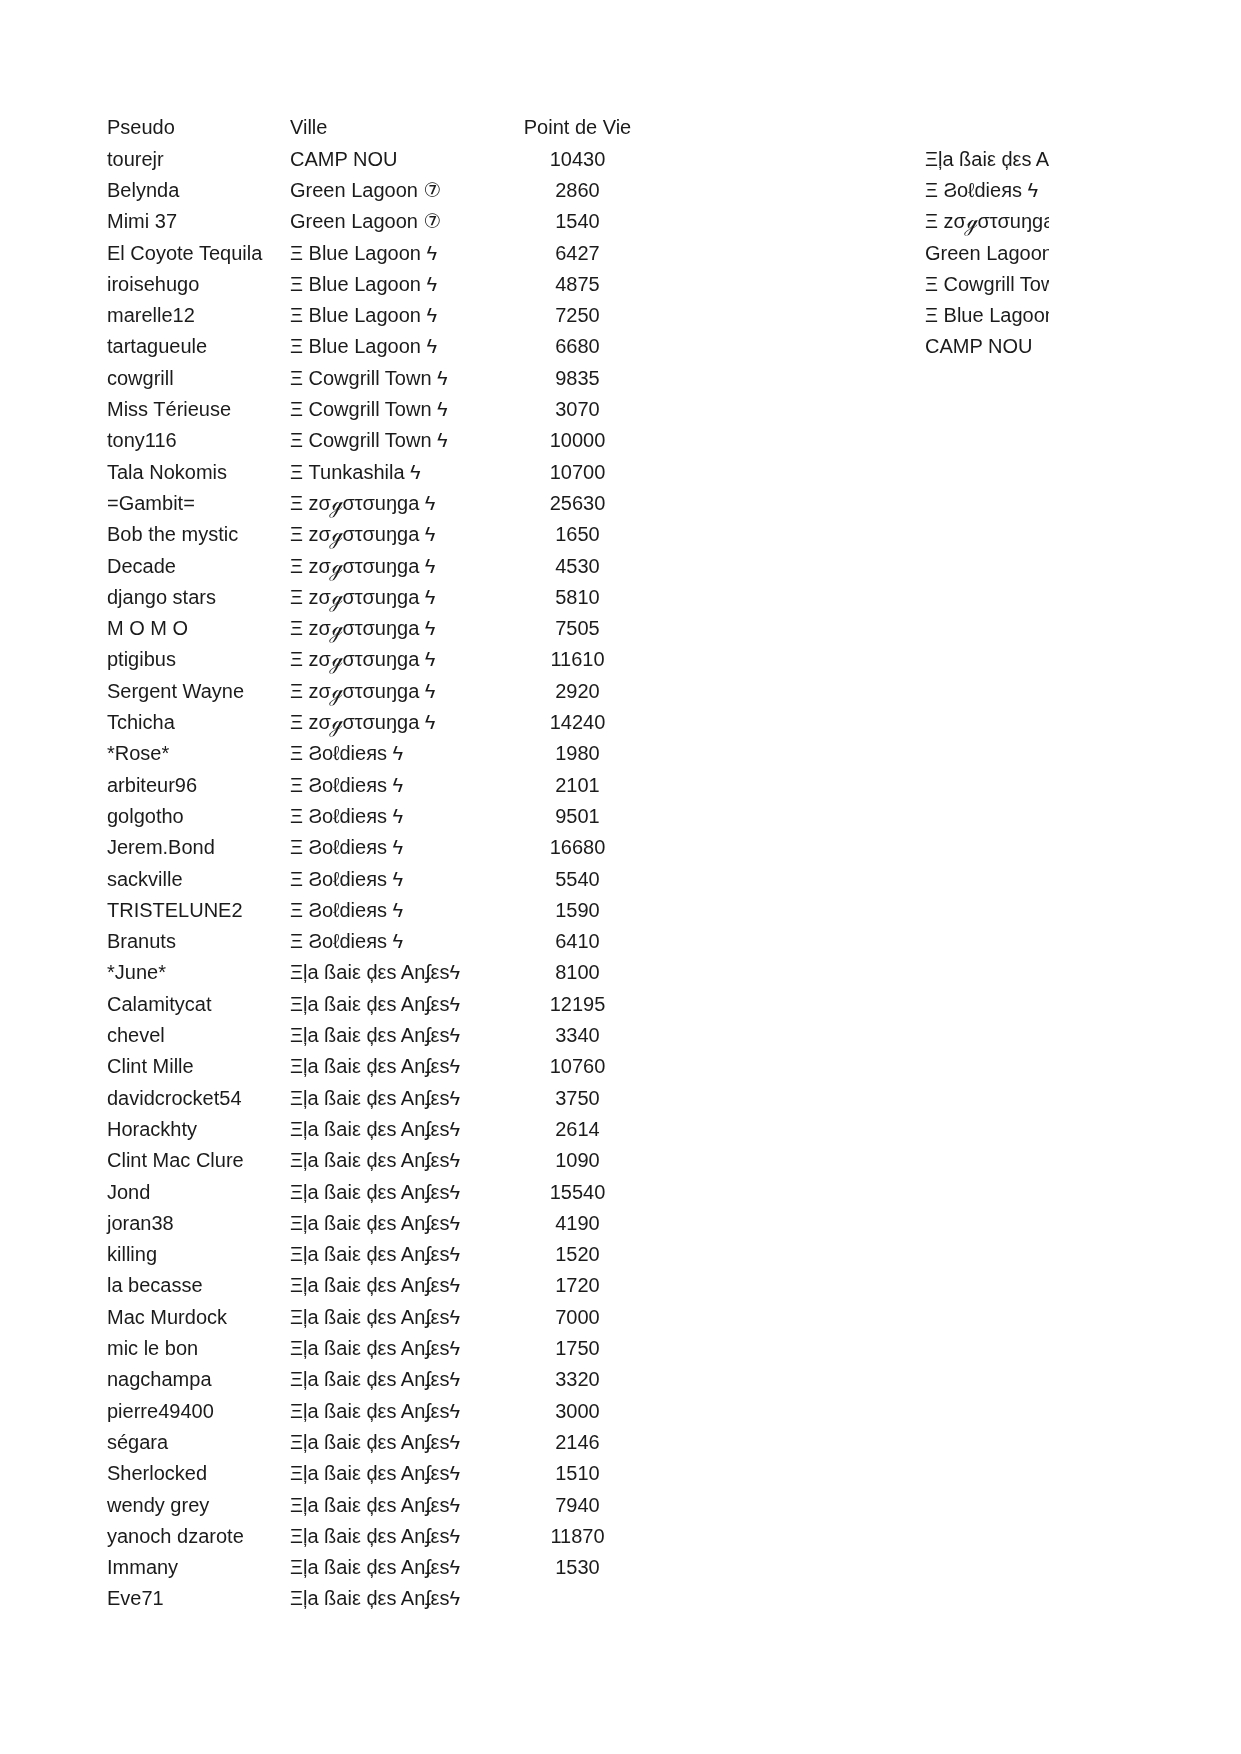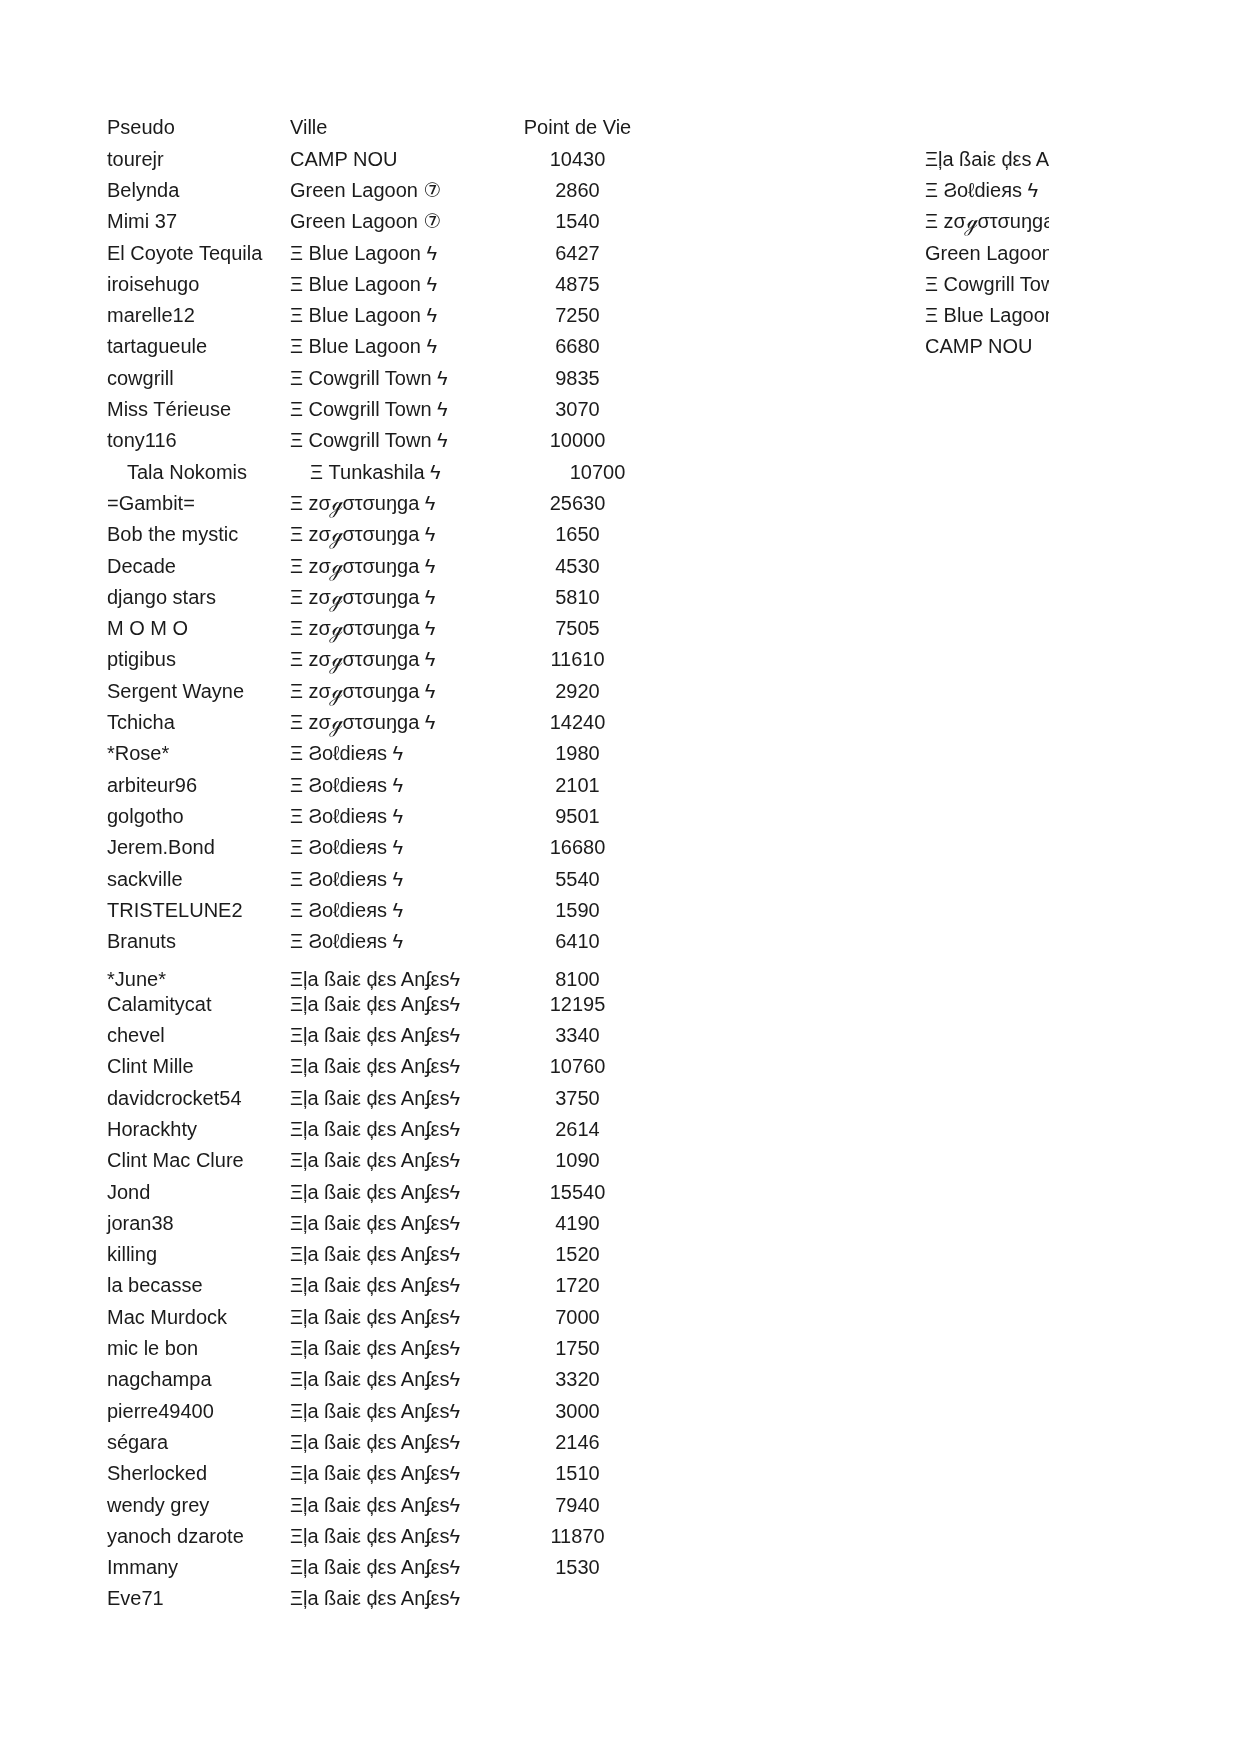--- a/index.html
+++ b/index.html
@@ -91,21 +91,21 @@
       <div class="row" style="top: 394.05px;">
         <span class="c-pseudo">Miss Térieuse</span>
         <span class="c-ville">Ξ Cowgrill Town ϟ</span>
         <span class="c-points">3070</span>
       </div>
       <div class="row" style="top: 425.35px;">
         <span class="c-pseudo">tony116</span>
         <span class="c-ville">Ξ Cowgrill Town ϟ</span>
         <span class="c-points">10000</span>
       </div>
-      <div class="row" style="top: 456.65px; margin-left: 20px;">
+      <div class="row" style="top: 456.65px;">
         <span class="c-pseudo">Tala Nokomis</span>
         <span class="c-ville">Ξ Tunkashila ϟ</span>
         <span class="c-points">10700</span>
       </div>
       <div class="row" style="top: 487.95px; padding-left: 36px;">
         <span class="c-pseudo">=Gambit=</span>
         <span class="c-ville">Ξ zσℊστσuŋga ϟ</span>
         <span class="c-points">25630</span>
       </div>
       <div class="row" style="top: 519.25px;">
@@ -171,21 +171,21 @@
       <div class="row" style="top: 894.85px;">
         <span class="c-pseudo">TRISTELUNE2</span>
         <span class="c-ville">Ξ Ϩoℓdieяs ϟ</span>
         <span class="c-points">1590</span>
       </div>
       <div class="row" style="top: 926.15px;">
         <span class="c-pseudo">Branuts</span>
         <span class="c-ville">Ξ Ϩoℓdieяs ϟ</span>
         <span class="c-points">6410</span>
       </div>
-      <div class="row" style="top: 957.45px; margin-top: 7px;">
+      <div class="row" style="top: 957.45px;">
         <span class="c-pseudo">*June*</span>
         <span class="c-ville">Ξļa ßaiε ḑεs Anʄεsϟ</span>
         <span class="c-points">8100</span>
       </div>
       <div class="row" style="top: 988.75px;">
         <span class="c-pseudo">Calamitycat</span>
         <span class="c-ville">Ξļa ßaiε ḑεs Anʄεsϟ</span>
         <span class="c-points">12195</span>
       </div>
       <div class="row" style="top: 1020.05px;">

